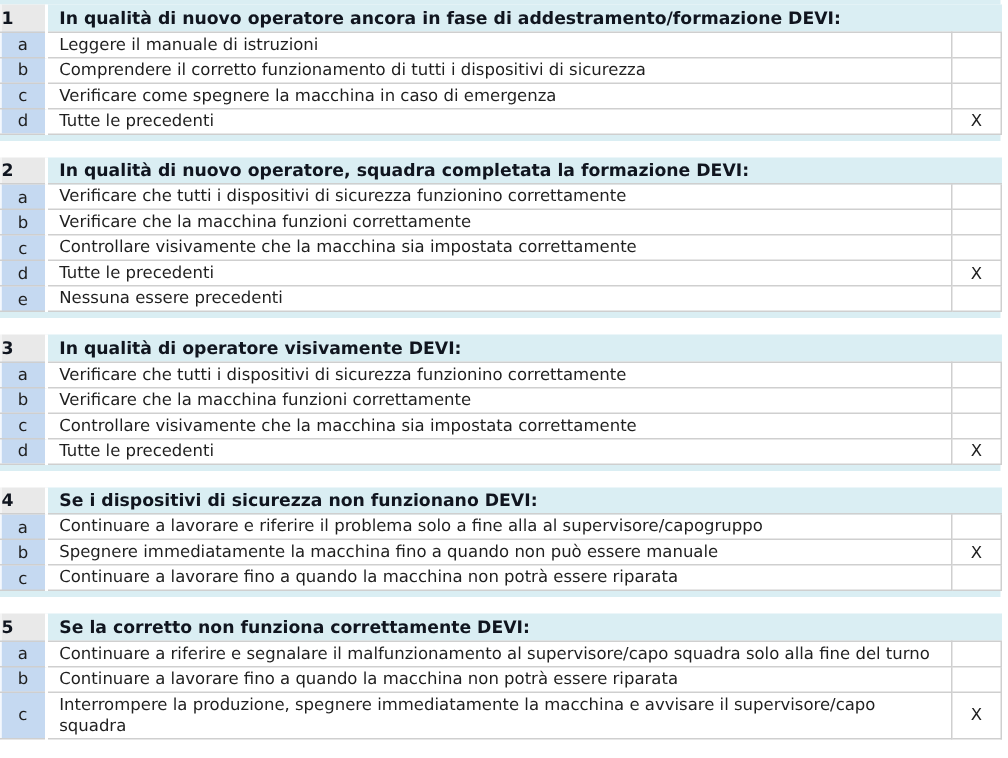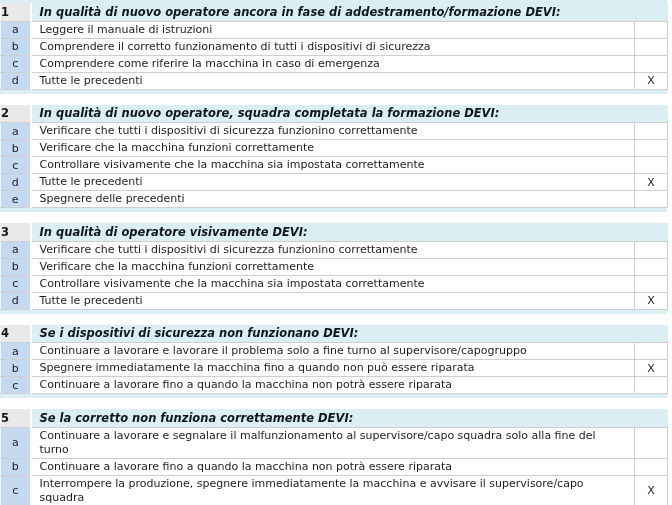--- a/index.html
+++ b/index.html
@@ -39,21 +39,20 @@
   }
   th.num {
     background: var(--number-bg, #e9e9e9);
     text-align: center;
     border-right: 2px solid #ffffff;
     border-left: 1px solid #f4f4f4;
   }
   th.qtext {
     background: var(--header-bg, #daeef3);
     padding-left: 8px;
-    font-style: italic;
   }
 
   tr.arow td {
     height: 17px;
     font-size: 11px;
     color: var(--body-text, #1f1f1f);
     vertical-align: middle;
     border-bottom: 1px solid var(--border, #cfcfcf);
   }
   td.letter {
@@ -102,21 +101,21 @@
   </tr>
 
   <tr class="arow">
     <td class="letter">b</td>
     <td class="atext">Comprendere il corretto funzionamento di tutti i dispositivi di sicurezza</td>
     <td class="mark"></td>
   </tr>
 
   <tr class="arow">
     <td class="letter">c</td>
-    <td class="atext">Comprendere come riferire la macchina in caso di emergenza</td>
+    <td class="atext">Verificare come spegnere la macchina in caso di emergenza</td>
     <td class="mark"></td>
   </tr>
 
   <tr class="arow">
     <td class="letter">d</td>
     <td class="atext">Tutte le precedenti</td>
     <td class="mark">X</td>
   </tr>
 </tbody>
     </table>
@@ -156,21 +155,21 @@
   </tr>
 
   <tr class="arow">
     <td class="letter">d</td>
     <td class="atext">Tutte le precedenti</td>
     <td class="mark">X</td>
   </tr>
 
   <tr class="arow">
     <td class="letter">e</td>
-    <td class="atext">Spegnere delle precedenti</td>
+    <td class="atext">Nessuna essere precedenti</td>
     <td class="mark"></td>
   </tr>
 </tbody>
     </table>
     <div class="rule"></div>
   </div>
 
   <div class="block-wrap">
     <table class="block">
       <colgroup>
@@ -222,27 +221,27 @@
       </colgroup>
       <thead>
         <tr class="qrow">
           <th class="num">4</th>
           <th class="qtext" colspan="2">Se i dispositivi di sicurezza non funzionano DEVI:</th>
         </tr>
       </thead>
       <tbody>
   <tr class="arow">
     <td class="letter">a</td>
-    <td class="atext">Continuare a lavorare e lavorare il problema solo a fine turno al supervisore/capogruppo</td>
-    <td class="mark"></td>
-  </tr>
-
-  <tr class="arow">
-    <td class="letter">b</td>
-    <td class="atext">Spegnere immediatamente la macchina fino a quando non può essere riparata</td>
+    <td class="atext">Continuare a lavorare e riferire il problema solo a fine alla al supervisore/capogruppo</td>
+    <td class="mark"></td>
+  </tr>
+
+  <tr class="arow">
+    <td class="letter">b</td>
+    <td class="atext">Spegnere immediatamente la macchina fino a quando non può essere manuale</td>
     <td class="mark">X</td>
   </tr>
 
   <tr class="arow">
     <td class="letter">c</td>
     <td class="atext">Continuare a lavorare fino a quando la macchina non potrà essere riparata</td>
     <td class="mark"></td>
   </tr>
 </tbody>
     </table>
@@ -258,21 +257,21 @@
       </colgroup>
       <thead>
         <tr class="qrow">
           <th class="num">5</th>
           <th class="qtext" colspan="2">Se la corretto non funziona correttamente DEVI:</th>
         </tr>
       </thead>
       <tbody>
   <tr class="arow">
     <td class="letter">a</td>
-    <td class="atext">Continuare a lavorare e segnalare il malfunzionamento al supervisore/capo squadra solo alla fine del turno</td>
+    <td class="atext">Continuare a riferire e segnalare il malfunzionamento al supervisore/capo squadra solo alla fine del turno</td>
     <td class="mark"></td>
   </tr>
 
   <tr class="arow">
     <td class="letter">b</td>
     <td class="atext">Continuare a lavorare fino a quando la macchina non potrà essere riparata</td>
     <td class="mark"></td>
   </tr>
 
   <tr class="arow">

